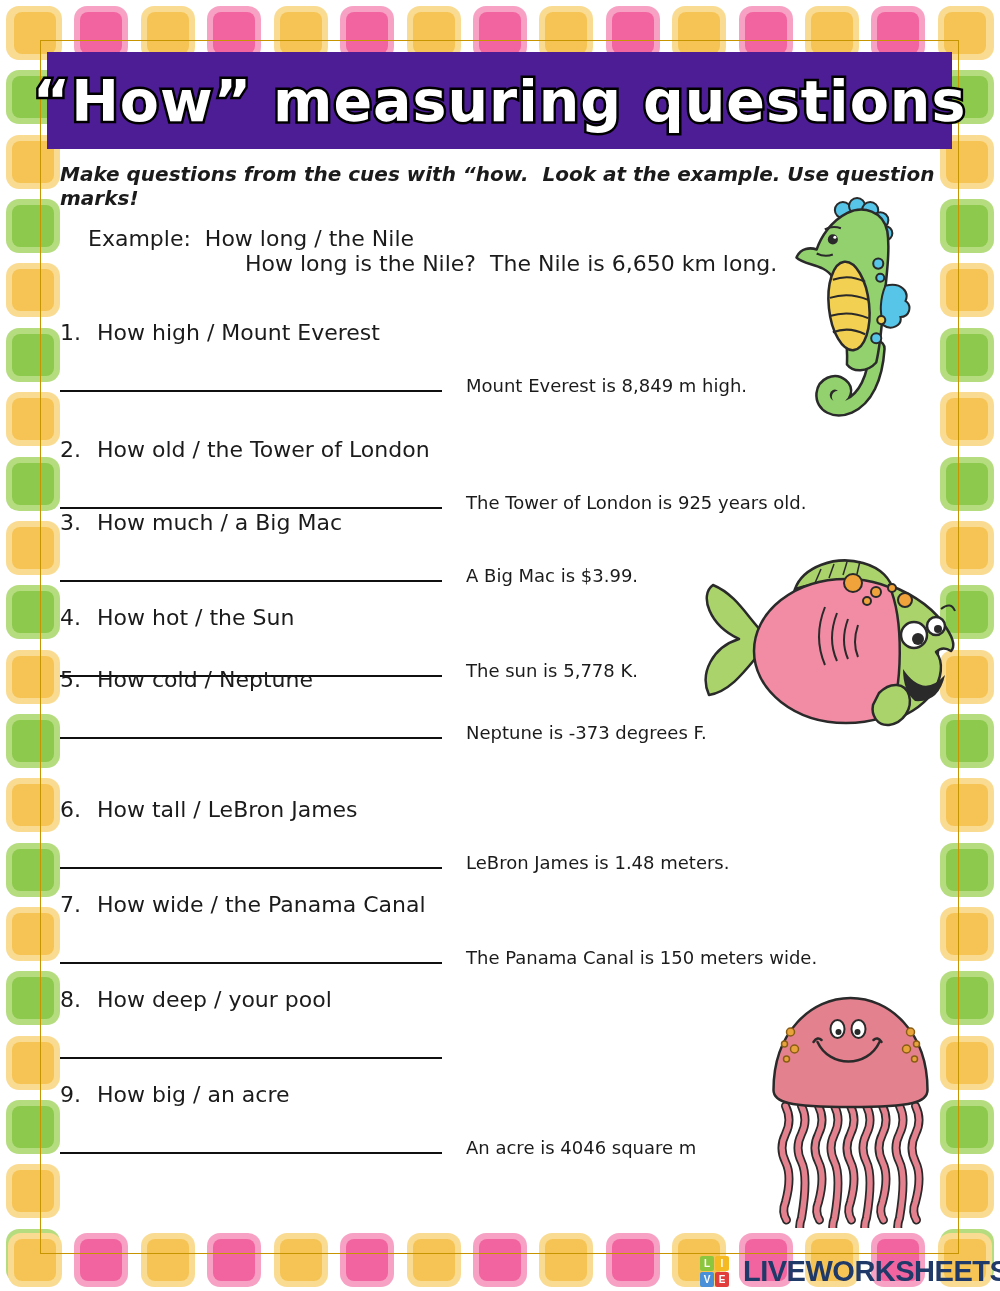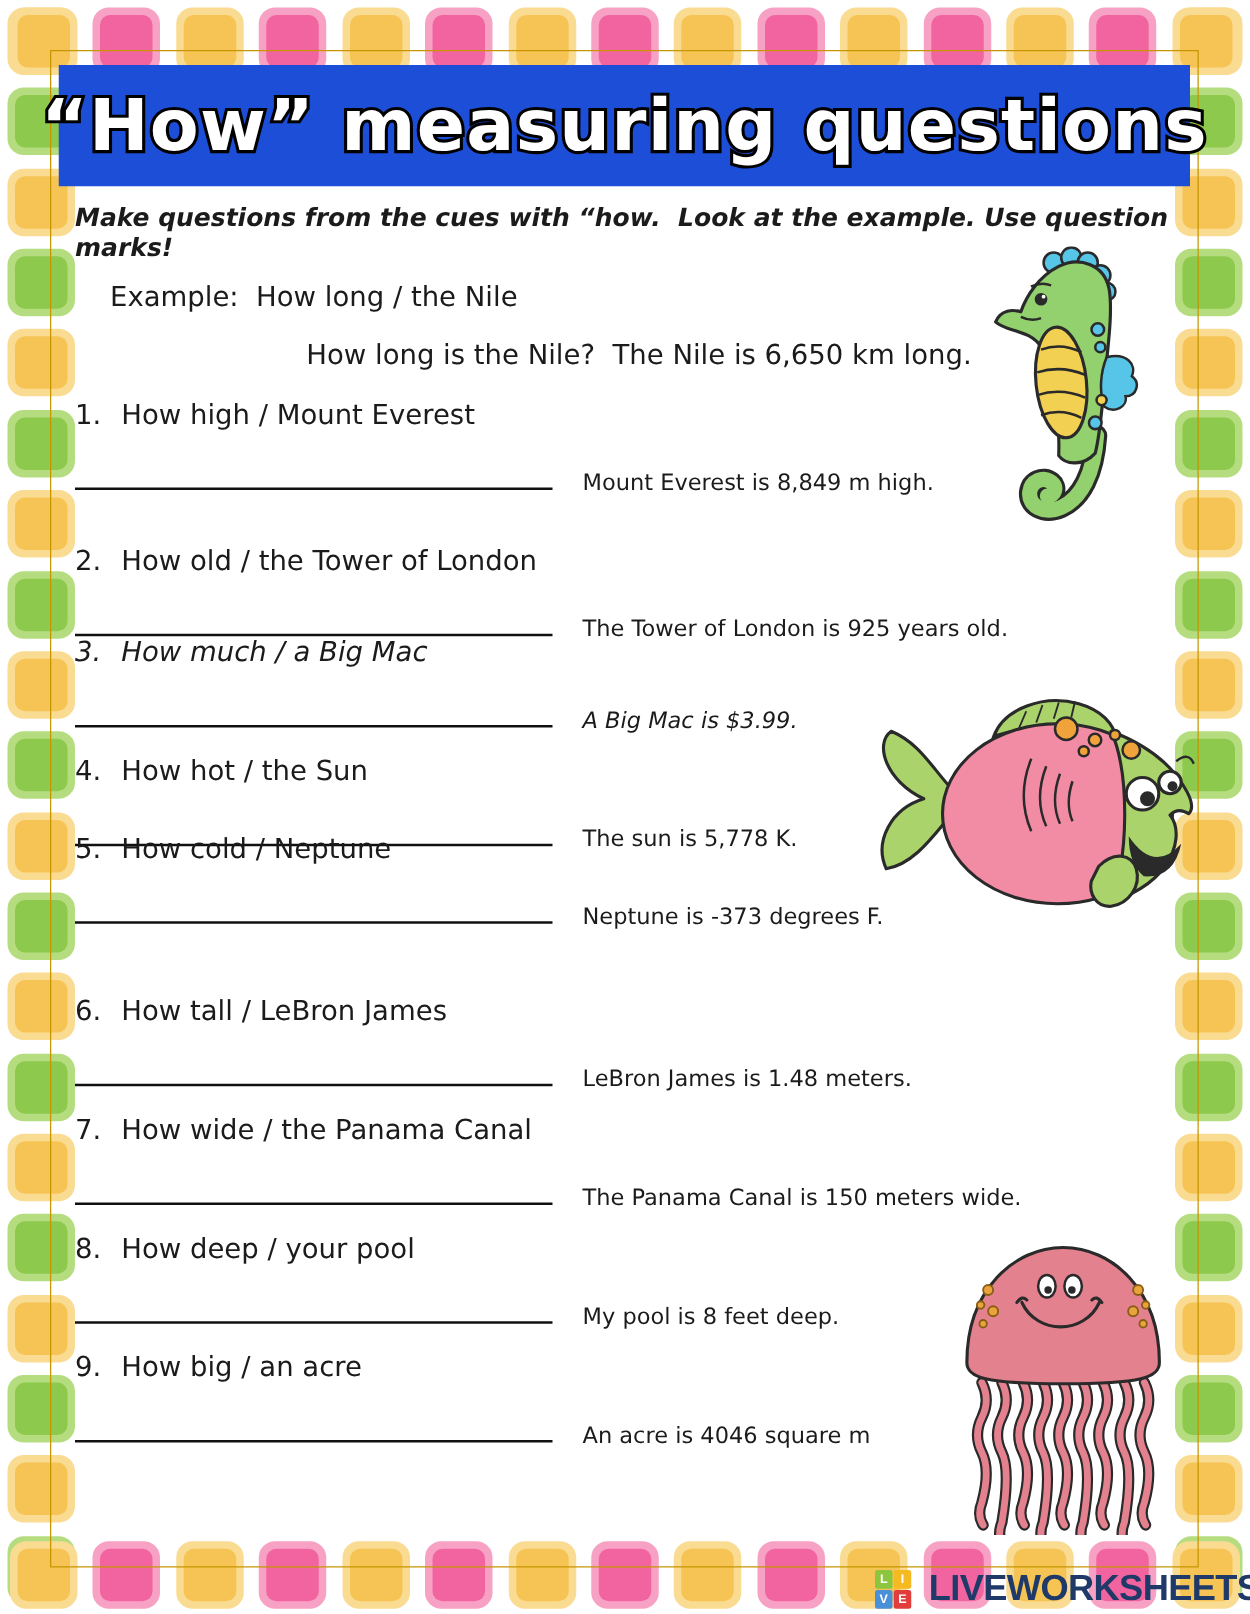--- a/index.html
+++ b/index.html
@@ -16,31 +16,31 @@
   .sq i{display:block;width:100%;height:100%;border-radius:8px;}
   .sq.yellow{background:#FADB92;} .sq.yellow i{background:#F6C455;}
   .sq.pink{background:#F7A2C4;}  .sq.pink i{background:#F2649F;}
   .sq.green{background:#B5DD80;} .sq.green i{background:#8CC94C;}
 
   
   #frame-line{position:absolute;left:40px;top:40px;width:917px;height:1212px;
               border:1px solid #C69500;}
 
   
-  #banner{position:absolute;left:47px;top:52px;width:905px;height:97px;background:#1d4ed8;
+  #banner{position:absolute;left:47px;top:52px;width:905px;height:97px;background:#4c1d95;
           display:flex;align-items:center;justify-content:center;}
   #title{font-size:57px;font-weight:bold;letter-spacing:1px;color:#fff;
          -webkit-text-stroke:5px #000;paint-order:stroke fill;white-space:pre;}
 
   #instruction{position:absolute;left:60px;top:162px;width:880px;font-size:20px;
                font-weight:bold;font-style:italic;white-space:pre-wrap;}
 
   #example{position:absolute;left:60px;top:226px;width:880px;font-size:22px;}
   #example .ex-line1{white-space:pre-wrap;padding-left:28px;}
-  #example .ex-line2{margin-left:185px;margin-top:21px;white-space:pre-wrap;}
+  #example .ex-line2{margin-left:185px;margin-top:0;white-space:pre-wrap;}
 
   .q-item{position:absolute;left:60px;width:900px;height:90px;}
   .q-cue{font-size:22px;white-space:pre-wrap;}
   .q-num{display:inline-block;width:37px;}
   .q-answer-row{position:absolute;left:0;top:44px;display:flex;align-items:baseline;}
   .blank{width:382px;height:26px;border-bottom:2px solid #101010;margin-right:24px;flex:0 0 auto;}
   .q-ans{font-size:18px;white-space:pre-wrap;}
 
   .illus{position:absolute;}
   #seahorse{left:790px;top:197px;}
@@ -304,21 +304,21 @@
     </div>
 
     <div class="q-item" style="top: 437px;">
       <div class="q-cue"><span class="q-num">2.</span><span class="q-text">How old / the Tower of London</span></div>
       <div class="q-answer-row">
         <span class="blank"></span>
         <span class="q-ans">The Tower of London is 925 years old.</span>
       </div>
     </div>
 
-    <div class="q-item" style="top: 510px; font-style: italic;">
+    <div class="q-item" style="top: 510px;">
       <div class="q-cue"><span class="q-num">3.</span><span class="q-text">How much / a Big Mac</span></div>
       <div class="q-answer-row">
         <span class="blank"></span>
         <span class="q-ans">A Big Mac is $3.99.</span>
       </div>
     </div>
 
     <div class="q-item" style="top: 605px;">
       <div class="q-cue"><span class="q-num">4.</span><span class="q-text">How hot / the Sun</span></div>
       <div class="q-answer-row">
@@ -348,21 +348,20 @@
       <div class="q-answer-row">
         <span class="blank"></span>
         <span class="q-ans">The Panama Canal is 150 meters wide.</span>
       </div>
     </div>
 
     <div class="q-item" style="top: 987px;">
       <div class="q-cue"><span class="q-num">8.</span><span class="q-text">How deep / your pool</span></div>
       <div class="q-answer-row">
         <span class="blank"></span>
-        <span class="q-ans">My pool is 8 feet deep.</span>
       </div>
     </div>
 
     <div class="q-item" style="top: 1082px;">
       <div class="q-cue"><span class="q-num">9.</span><span class="q-text">How big / an acre</span></div>
       <div class="q-answer-row">
         <span class="blank"></span>
         <span class="q-ans">An acre is 4046 square m</span>
       </div>
     </div>

